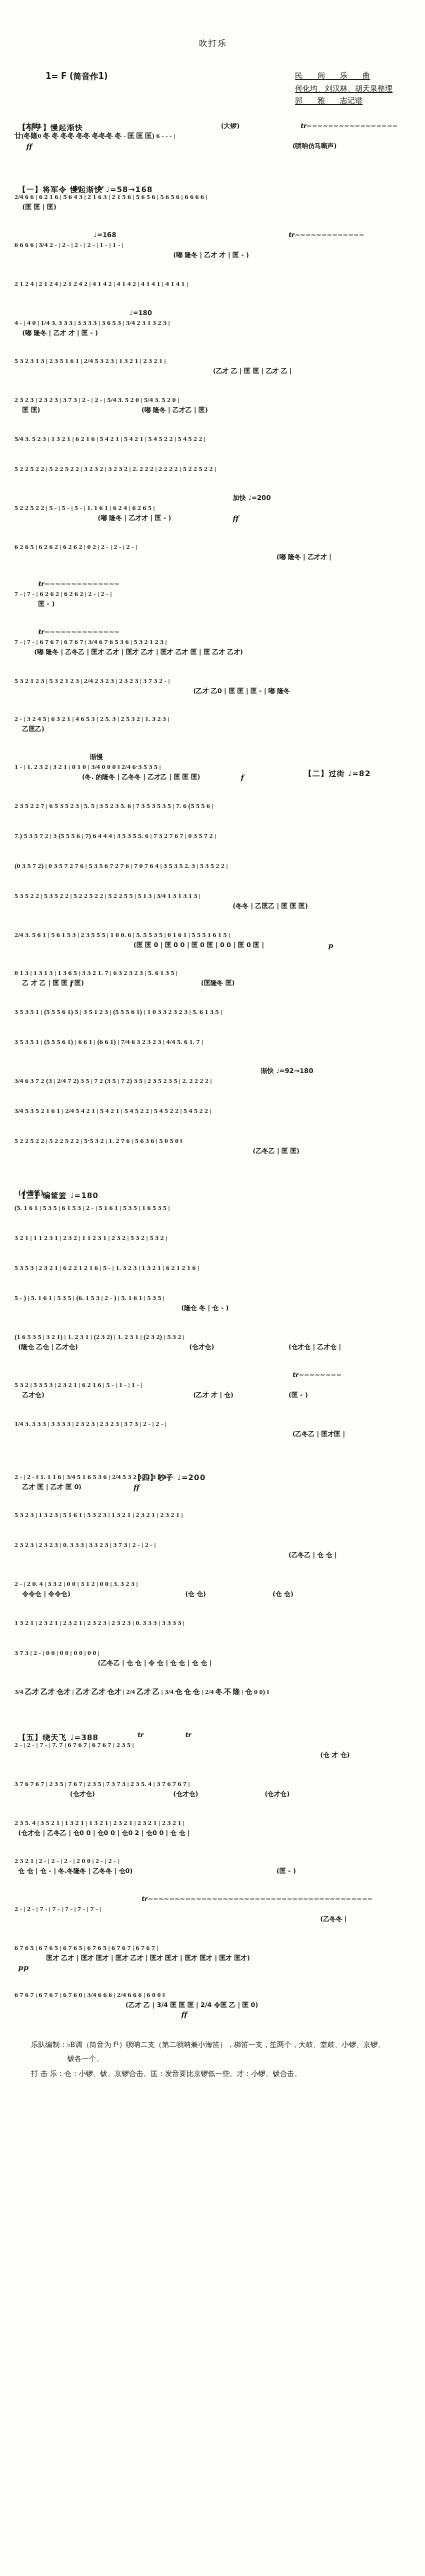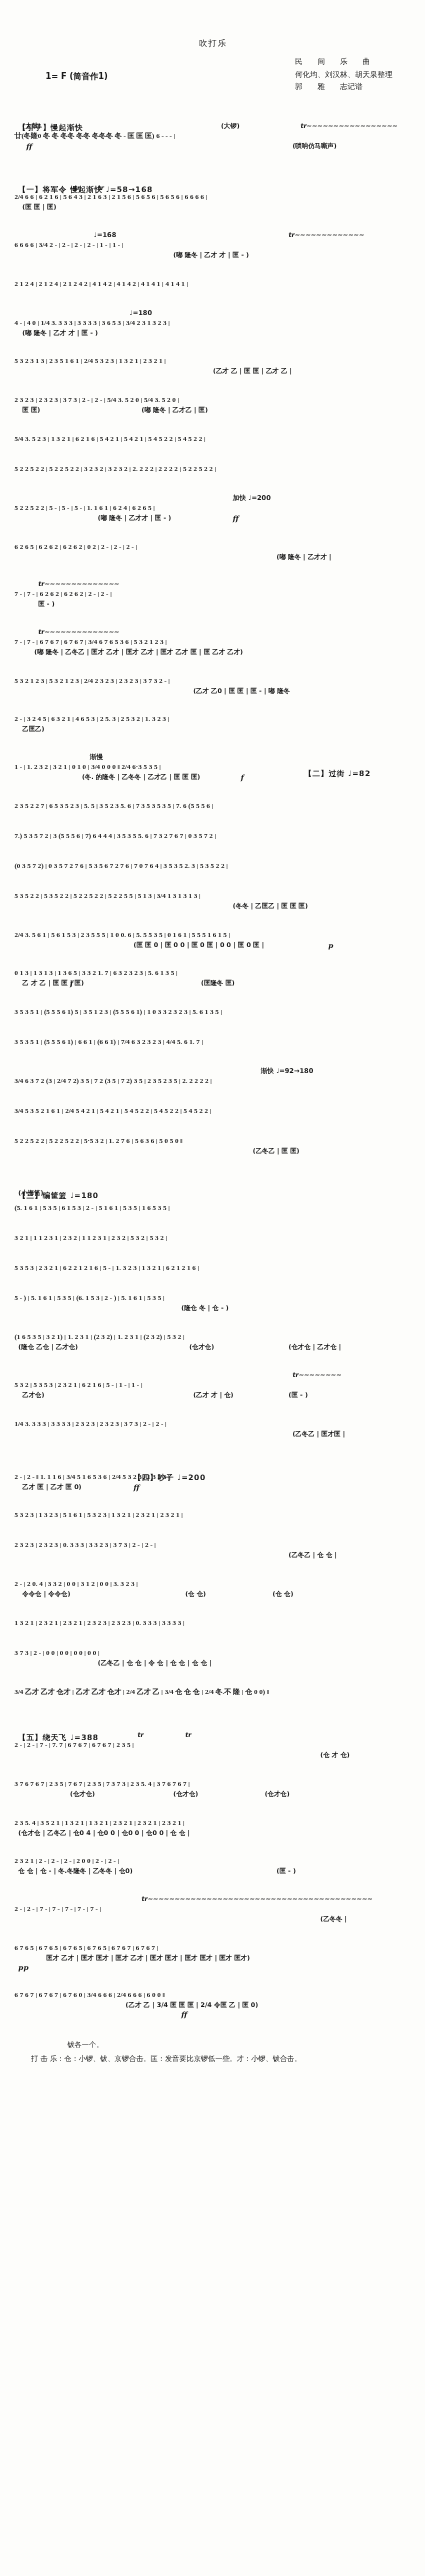--- a/index.html
+++ b/index.html
@@ -22,21 +22,21 @@
     font-family:"DejaVu Serif","DejaVu Sans",serif;
   }
   .subtitle{
     text-align:center;
     font-size:8.3px;
     margin-top:5.5px;
     letter-spacing:1.1px;
   }
   .headmeta{position:relative;height:48px;margin-top:7.7px;font-size:7.7px;}
   .keysig{position:absolute;left:31px;top:14.4px;font-weight:bold;font-size:8.3px;}
-  .credits{position:absolute;right:19px;top:0;text-align:left;line-height:1.65;font-size:7.5px;}
+  .credits{position:absolute;right:19px;top:14px;text-align:left;line-height:1.65;font-size:7.5px;text-decoration:underline;}
   .credit-line{white-space:pre;}
   .score{margin-top:3.3px;}
   .sys{position:relative;margin-bottom:19px;}
   .sys.labelonly{margin-bottom:5.5px;}
   .prow{position:relative;height:9.4px;font-size:6.6px;}
   .prow .pitem{position:absolute;top:0;white-space:pre;}
   .pitem.sec{font-weight:bold;font-size:7.5px;letter-spacing:0.6px;margin-top:16px;}
   .pitem.tempo{font-size:6.6px;font-weight:bold;}
   .pitem.dyn{font-style:italic;font-weight:bold;font-family:"DejaVu Serif",serif;font-size:7.2px;}
   .pitem.tr{font-style:italic;font-weight:bold;font-size:6.4px;letter-spacing:0;}
@@ -364,21 +364,21 @@
           <div class="notes">3 7 6 7 6 7 | 2 3 5 | 7 6 7 | 2 3 5 | 7 3 7 3 | 2 3 5. 4 | 3 7 6 7 6 7 |</div>
           <div class="prow subrow">
             <span class="pitem " style="left: 14%;">(仓才仓)</span>
             <span class="pitem " style="left: 40%;">(仓才仓)</span>
             <span class="pitem " style="left: 63%;">(仓才仓)</span>
           </div>
         </div>
         <div class="sys">
           <div class="notes">2 3 5. 4 | 3 5 2 1 | 1 3 2 1 | 1 3 2 1 | 2 3 2 1 | 2 3 2 1 | 2 3 2 1 |</div>
           <div class="prow subrow">
-            <span class="pitem " style="left: 1%;">(仓才仓 | 乙冬乙 | 仓0 4 | 仓0 0 | 仓0 0 | 仓0 0 | 仓 仓 |</span>
+            <span class="pitem " style="left: 1%;">(仓才仓 | 乙冬乙 | 仓0 0 | 仓0 0 | 仓0 2 | 仓0 0 | 仓 仓 |</span>
           </div>
         </div>
         <div class="sys">
           <div class="notes">2 3 2 1 | 2 - | 2 - | 2 - | 2 0 0 | 2 - | 2 - |</div>
           <div class="prow subrow">
             <span class="pitem " style="left: 1%;">仓 仓 | 仓 - | 冬.冬隆冬 | 乙冬冬 | 仓0)</span>
             <span class="pitem " style="left: 66%;">(匡 - )</span>
           </div>
         </div>
         <div class="sys">
@@ -404,19 +404,20 @@
           <div class="prow subrow">
             <span class="pitem " style="left: 28%;">(乙才 乙 | 3/4 匡 匡 匡 | 2/4 令匡 乙 | 匡 0)</span>
           </div>
           <div class="prow subrow">
             <span class="pitem dyn" style="left: 42%;">ff</span>
           </div>
         </div>
       </div>
 
     <div class="footer">
+        <div class="fline f1">乐队编制：♭B调（筒音为 f¹）唢呐二支（第二唢呐兼小海笛），梆笛一支，笙两个，大鼓、堂鼓、小锣、京锣、</div>
         <div class="fline indent">钹各一个。</div>
         <div class="fline f3">打 击 乐：仓：小锣、钹、京锣合击。匡：发音要比京锣低一些。才：小锣、钹合击。</div>
       </div>
 
   </div>
 </div>
 
 
 </body></html>

